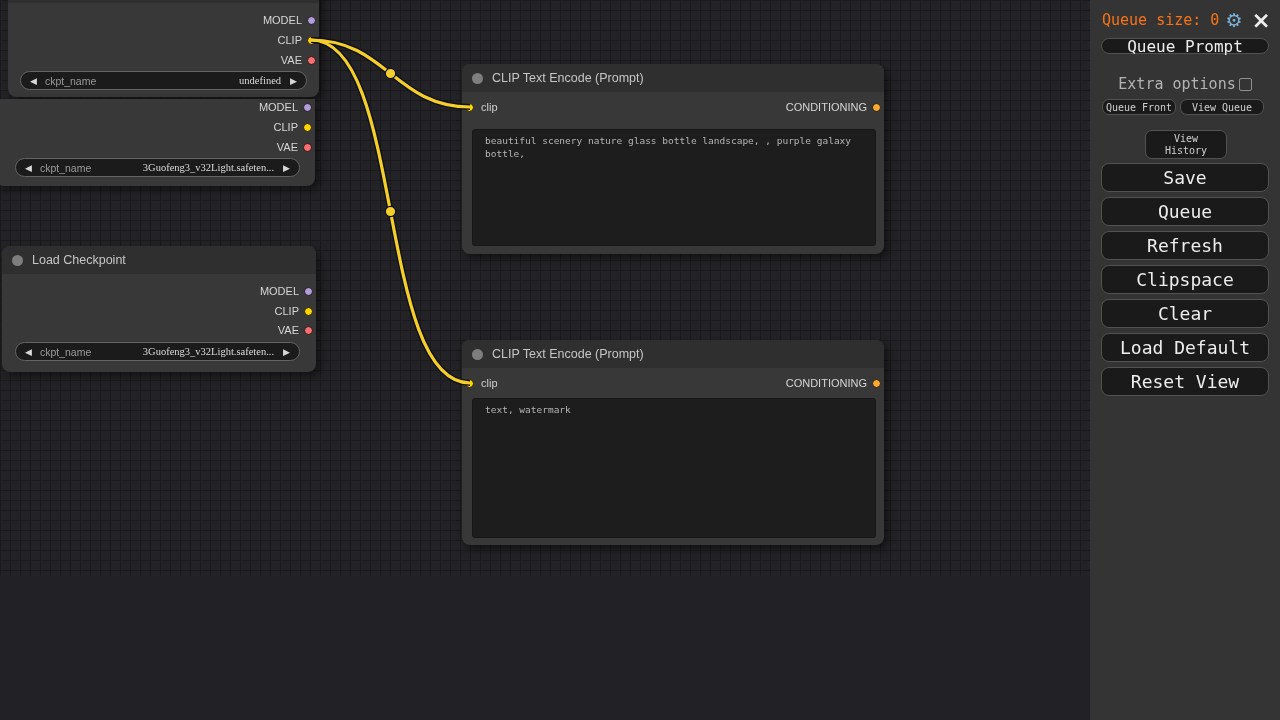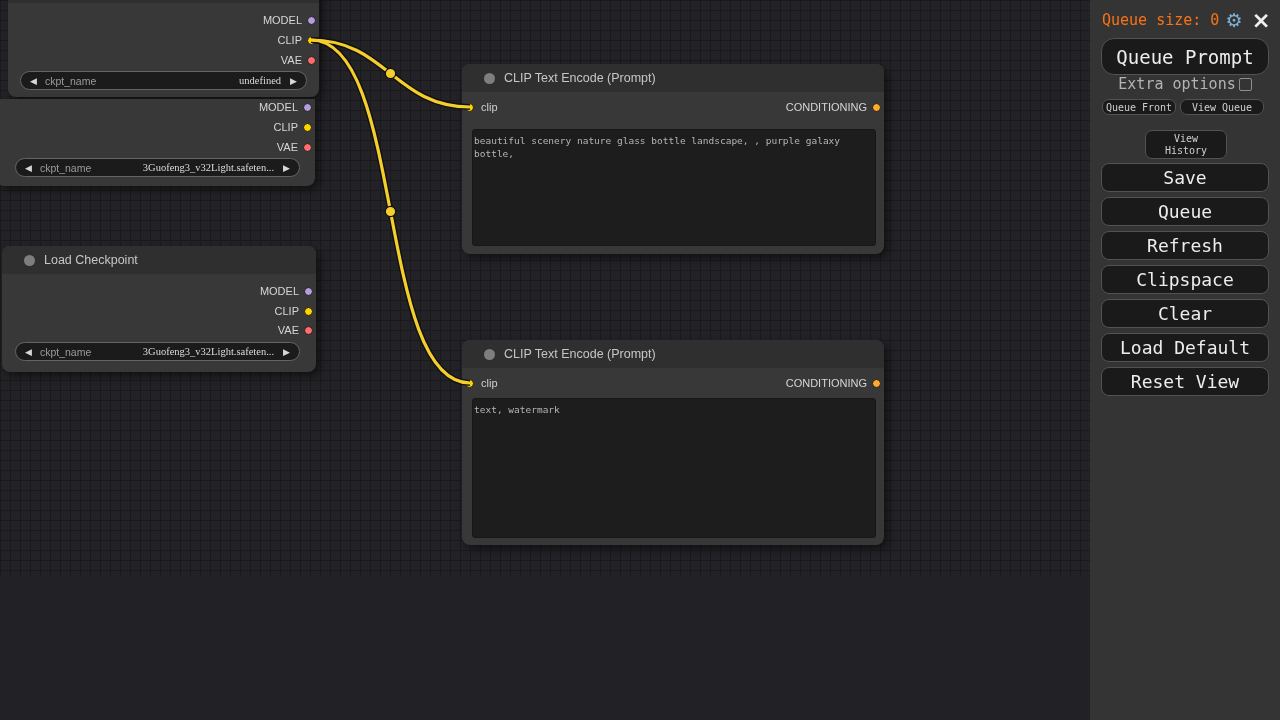--- a/index.html
+++ b/index.html
@@ -22,21 +22,21 @@
   
   .node {
     position:absolute; background:#383838; border-radius:8px;
     box-shadow:4px 4px 9px rgba(0,0,0,.5);
     z-index:2;
   }
   .node-title {
     position:absolute; left:0; top:0; right:0; height:28px;
     background:#2f2f2f; border-radius:8px 8px 0 0;
     display:flex; align-items:center;
-    color:#c6c6c6; font-size:12.5px;padding-left:12px;
+    color:#c6c6c6; font-size:12.5px;
   }
   .title-dot {
     width:11px; height:11px; border-radius:50%;
     background:#7e7e7e; margin:0 9px 0 10px; flex:none;
   }
   .out-row {
     position:absolute; right:3px; height:12px;
     display:flex; align-items:center; gap:5px;
     color:#d6d6d6; font-size:11px;
   }
@@ -63,21 +63,21 @@
   }
   .widget .arrow { color:#d8d8d8; font-size:9px; font-family:"DejaVu Sans", sans-serif; flex:none; }
   .widget .wlabel { margin-left:8px; color:#9b9b9b; flex:none; }
   .widget .wvalue { margin-left:auto; margin-right:9px; color:#dcdcdc; overflow:hidden; text-overflow:ellipsis;font-family:Liberation Serif, serif; }
 
   .prompt-text {
     position:absolute;
     background:#1d1d1d; border:1px solid #171717; border-radius:3px;
     font-family:"DejaVu Sans Mono", monospace;
     font-size:9.5px; line-height:13px; color:#b5b5b5;
-    padding:4px 1px; white-space:pre-wrap; word-wrap:break-word;
+    padding:4px 12px; white-space:pre-wrap; word-wrap:break-word;
     resize:none; outline:none; overflow:hidden;
   }
 
   .topline { border-top:1px solid #4a4a4a; }
 
   
   .sidebar {
     position:absolute; left:1090px; top:0; width:190px; height:720px;
     background:#343434; z-index:10;
     font-family:"DejaVu Sans Mono", monospace;
@@ -93,21 +93,21 @@
   }
   .close-x {
     margin-left:9px; font-family:"DejaVu Sans", sans-serif;
     font-size:23px; font-weight:bold; color:#efefef; line-height:0.8; cursor:pointer;
   }
   .sb-btn {
     position:absolute; background:#1a1a1a; border:1px solid #525252;
     color:#ededed; display:flex; align-items:center; justify-content:center;
     border-radius:8px; cursor:pointer; font-family:inherit;
   }
-  .queue-prompt { left:11px; top:38px; width:168px; height:37px; font-size:19px;border-radius:13px; }
+  .queue-prompt { left:11px; top:38px; width:168px; height:16px; font-size:16px;border-radius:13px; }
   .extra-row {
     position:absolute; top:76px; left:0; right:0; height:16px;
     display:flex; align-items:center; justify-content:center;
     font-size:15px; color:#b3b3b3;
   }
   .checkbox {
     width:13px; height:13px; margin-left:3px;
     border:1px solid #8f8f8f; border-radius:2px; background:#343434; cursor:pointer;
   }
   .btn-small { font-size:10px; color:#d0d0d0; border-radius:7px; }

